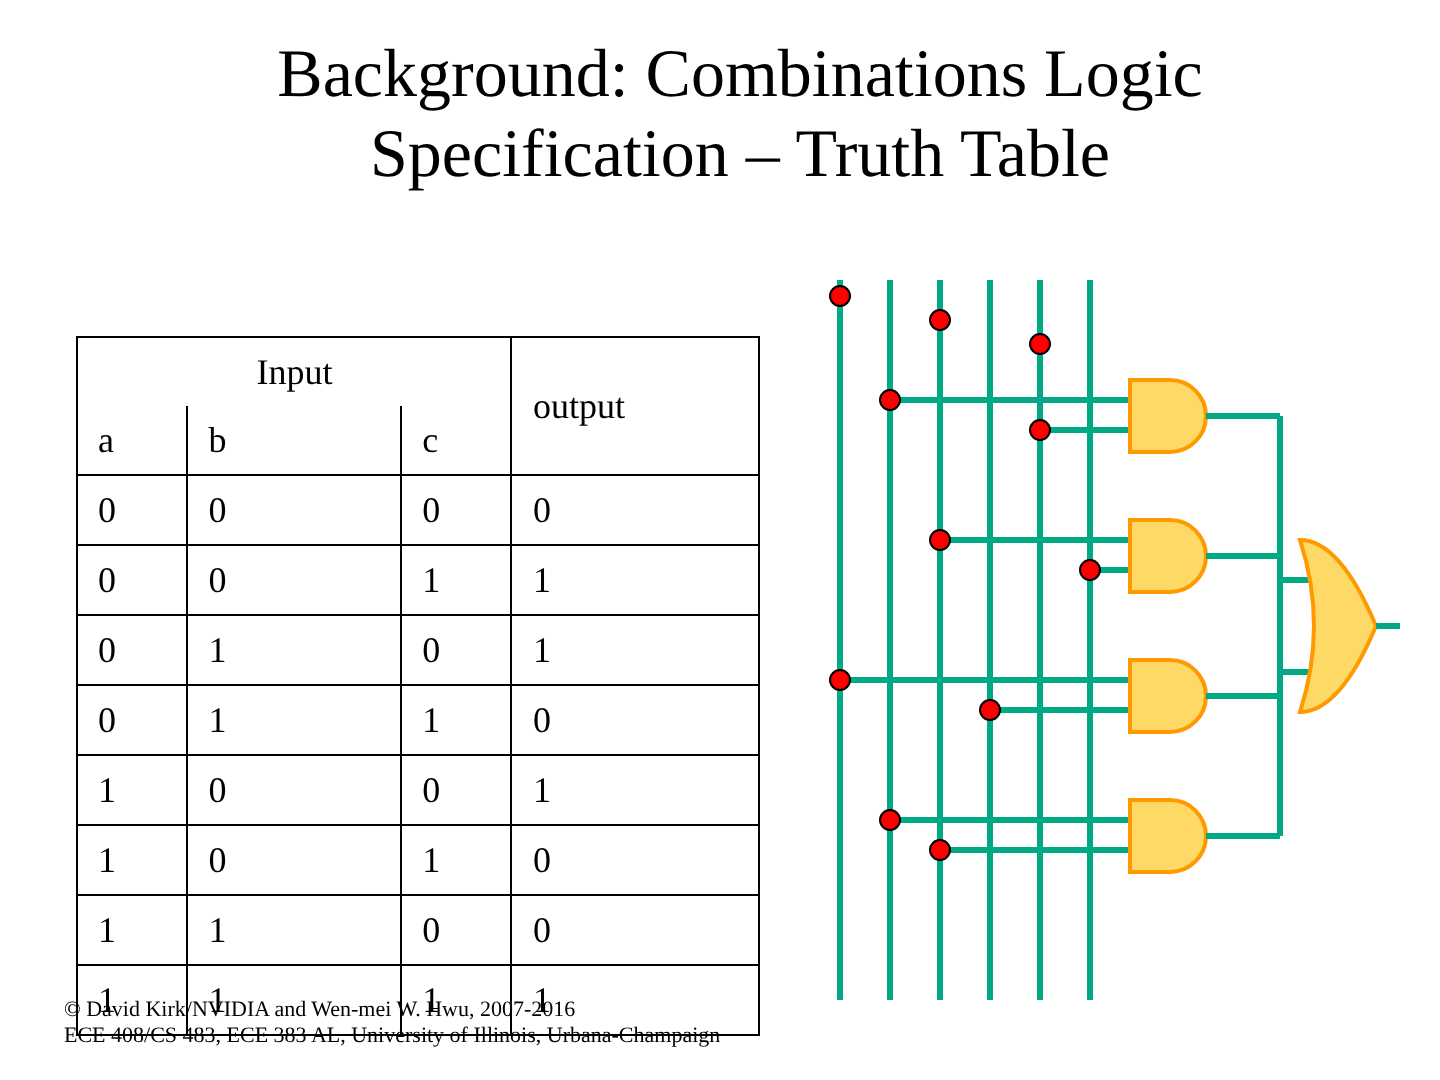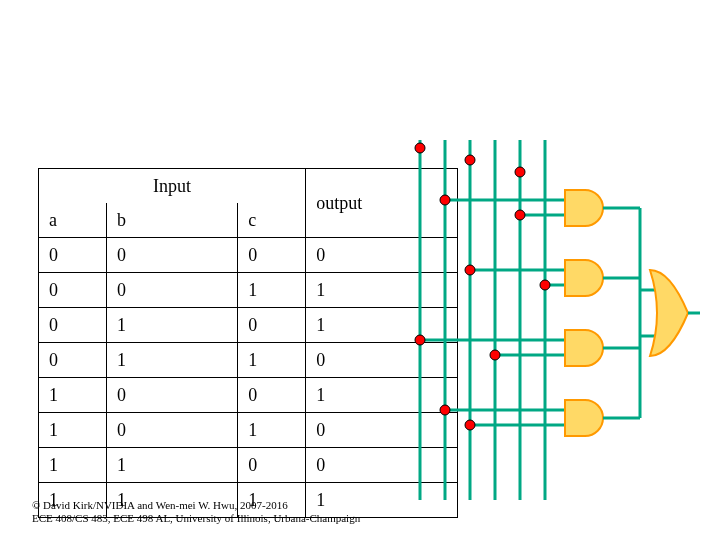--- a/index.html
+++ b/index.html
@@ -1,35 +1,39 @@
 <!DOCTYPE html>
 <html><head>
 <meta charset="utf-8">
 <style>
 html,body{margin:0;padding:0;width:720px;height:540px;background:#fff;font-family:"Times New Roman",serif;overflow:hidden}
 .slide{position:relative;width:720px;height:540px}
 .title{position:absolute;top:18px;left:60px;right:40px;text-align:center;font-size:34px;line-height:1.18;color:#000}
-.truth{position:absolute;left:38px;top:168px;border-collapse:collapse;width:420px}
+.truth{position:absolute;left:38px;top:168px;border-collapse:collapse;width:342px}
 .truth td{border:1px solid #000;padding:0 10px;font-size:18px;height:34px}
 .truth .hdr td{font-size:18px}
 .truth td.topcell{text-align:center;border-bottom:none}
 .truth tr.nb td{border-top:none}
 .credit{position:absolute;left:32px;bottom:14px;font-size:11px;line-height:1.25}
 
 .circuit{position:absolute;left:400px;top:140px;width:300px;height:360px}
 .circuit svg{width:100%;height:100%}
 .wire{stroke:#00a884;stroke-width:3;fill:none}
 .gate{fill:#ffd966;stroke:#ff9900;stroke-width:2}
 .dot{fill:#ff0000;stroke:#000;stroke-width:1}
 </style>
 </head>
 <body>
 
 <div class="slide">
 
+  <div class="title">
+    <span>Background: Combinations Logic</span><br>
+    <span>Specification – Truth Table</span>
+  </div>
 
   <table class="truth">
     <tbody>
         <tr class="hdr">
       <td class="topcell" style="border-right:none"></td>
       <td class="topcell" style="border-left:none;border-right:none"><span>Input</span></td>
       <td class="topcell" style="border-left:none"></td>
       <td class="topcell" rowspan="2" style="text-align:left"><span>output</span></td>
     </tr>
     <tr class="hdr nb">
@@ -140,16 +144,16 @@
         <line class="wire" x1="240" y1="150" x2="255" y2="150"></line>
         <line class="wire" x1="240" y1="196" x2="255" y2="196"></line>
         <path class="gate" d="M250 130 q20 0 38 43 q-18 43 -38 43 q14 -43 0 -86 z"></path>
         <line class="wire" x1="288" y1="173" x2="300" y2="173"></line>
       </g>
     </svg>
   </div>
 
   <div class="credit">
     <span>© David Kirk/NVIDIA and Wen-mei W. Hwu, 2007-2016</span><br>
-    <span>ECE 408/CS 483, ECE 498 AL, University of Illinois, Urbana-Champaign</span>
+    <span>ECE 408/CS 483, ECE 383 AL, University of Illinois, Urbana-Champaign</span>
   </div>
 
 </div>
 
 </body></html>

